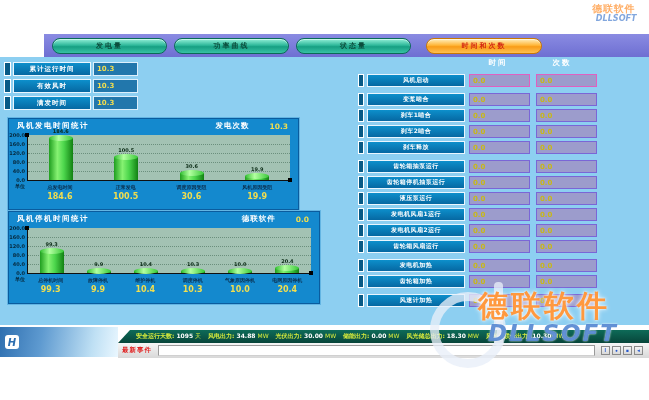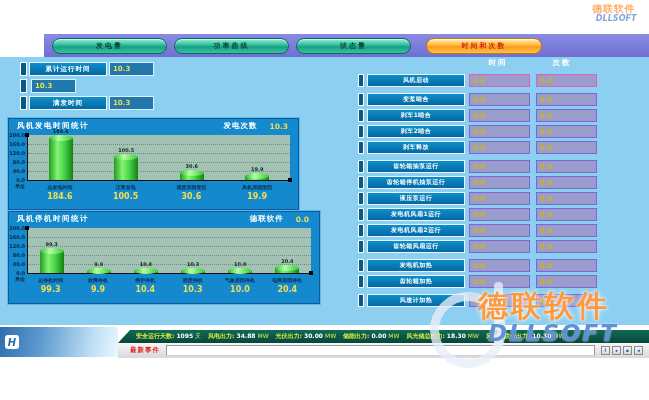--- a/index.html
+++ b/index.html
@@ -11,35 +11,35 @@
   .tab{position:absolute;top:4px;height:14px;border-radius:8px;display:flex;align-items:center;
        justify-content:center;font-size:7px;font-weight:bold;letter-spacing:2px;cursor:pointer;
        box-shadow:inset 0 1px 0 rgba(255,255,255,.5);white-space:nowrap}
   .tab.teal{background:linear-gradient(#93f0d8 0%,#2eb89a 45%,#17a083 55%,#38c2a4 100%);
             border:1px solid #0b6b57;color:#0a4d3c;}
   .tab.orange{background:linear-gradient(#fff0c0,#ffb638 45%,#f89c18 55%,#ffc050);
               border:1px solid #c87804;color:#d42813;}
   .t0{left:8px;width:113px}.t1{left:130px;width:113px}.t2{left:252px;width:113px}.t3{left:382px;width:114px}
   
   .main{position:absolute;left:0;top:57px;width:649px;height:268px;background:#8dcff1;}
-  .stat-row{position:absolute;left:20px;display:flex;align-items:center;height:14px;}
+  .stat-row{position:absolute;left:4px;display:flex;align-items:center;height:14px;}
   .s0{top:5px}.s1{top:22px}.s2{top:39px}
   .tickmark{width:5px;height:12px;background:#075a86;border:1px solid #fff;margin-right:2px}
   .lbl-box{width:76px;height:12px;background:linear-gradient(#0d8fcb,#0668a2);border:1px solid #eaf6fe;
            color:#fff;font-size:6.5px;font-weight:bold;display:flex;align-items:center;justify-content:center;
            letter-spacing:1px;white-space:nowrap}
   .val-box{width:40px;height:12px;background:#2277ac;border:1px solid #ddeffb;color:#f2de4e;font-size:7px;
            font-weight:bold;display:flex;align-items:center;padding-left:3px;margin-left:2px}
   
   .chart{position:absolute;background:#1489ce;border:1px solid #0a5c9e;box-shadow:0 0 0 1px #63b5e3;}
   .c0{left:8px;top:61px;width:289px;height:90px}
   .c1{left:8px;top:154px;width:310px;height:91px}
   .chart-head{display:flex;justify-content:space-between;align-items:center;height:14px;padding:0 10px 0 8px;}
   .chart-title{color:#fff;font-size:7.5px;font-weight:bold;letter-spacing:1.5px;white-space:nowrap}
-  .chart-counter{display:flex;align-items:center;gap:12px}
+  .chart-counter{display:flex;align-items:center;gap:20px}
   .counter-label{color:#fff;font-size:7.5px;font-weight:bold;letter-spacing:1px}
   .counter-value{color:#f2de4e;font-size:7.5px;font-weight:bold}
   .plot-wrap{position:absolute;left:18px;right:8px;top:16px;height:46px;}
   .plot{position:absolute;inset:0;background:#a3c2b3;border-left:1px solid #101010;border-bottom:1px solid #101010;}
   .plot::before{content:"";position:absolute;left:-3px;top:-2px;width:4px;height:4px;background:#000;}
   .plot::after{content:"";position:absolute;right:-2px;bottom:-2px;width:4px;height:4px;background:#000;}
   .gridline{position:absolute;left:0;right:0;border-top:1px dotted #6b8f7d;}
   .ylab{position:absolute;right:calc(100% + 3px);transform:translateY(-50%);font-size:5px;font-weight:bold;
         color:#06283c;white-space:nowrap;line-height:1}
   .bar{position:absolute;bottom:0;width:24px;transform:translateX(-50%);
@@ -77,21 +77,21 @@
   .company-en{font-size:4px;color:#24508c;white-space:nowrap;transform:scale(.85);transform-origin:left}
   .ticker{position:absolute;left:118px;top:330px;width:531px;height:13px;box-sizing:border-box;
         background:linear-gradient(#0e6b58,#07453a);clip-path:polygon(12px 0,100% 0,100% 100%,0 100%);
         display:flex;align-items:center;gap:7px;padding:0 4px 0 18px;overflow:hidden;white-space:nowrap}
   .tk-seg{display:flex;align-items:baseline}
   .tk-label{color:#d8ec3c;font-size:6px;font-weight:bold}
   .tk-value{color:#fff;font-size:6px;font-weight:bold;margin-left:2px}
   .tk-unit{color:#d8ec3c;font-size:6px;margin-left:2px}
   .eventbar{position:absolute;left:118px;top:343px;width:531px;height:15px;box-sizing:border-box;
         background:linear-gradient(#f6f6f6,#d8d8d8);display:flex;align-items:center;gap:6px;padding:0 4px}
-  .event-label{color:#e02020;font-size:6.5px;font-weight:bold;letter-spacing:1px;margin-left:8px;white-space:nowrap}
+  .event-label{color:#e02020;font-size:6.5px;font-weight:bold;letter-spacing:1px;white-space:nowrap}
   .event-field{flex:1;height:9px;background:#fff;border:1px solid #9a9a9a;border-bottom-color:#d0d0d0}
   .ctrl-btns{display:flex;gap:2px;margin-right:2px}
   .ctrl{width:9px;height:9px;background:linear-gradient(#f4f4f4,#d8d8d8);border:1px solid #8a8a8a;font-size:4.5px;
         display:flex;align-items:center;justify-content:center;color:#2255cc;cursor:pointer;padding:0}
   
   .watermark{position:absolute;left:428px;top:280px;width:221px;height:92px;pointer-events:none;}
   .wm-circle{position:absolute;left:2px;top:12px;width:58px;height:58px;border:9px solid rgba(232,238,248,.78);
         border-radius:50%;}
   .wm-stem{position:absolute;left:66px;top:2px;width:9px;height:64px;background:rgba(232,238,248,.78);border-radius:4px}
   .wm-cn{position:absolute;left:50px;top:6px;font-size:30px;font-weight:900;color:rgba(255,142,42,.9);
@@ -116,20 +116,21 @@
 
   <div class="main">
 
     <div class="stat-row s0">
       <div class="tickmark"></div>
       <div class="lbl-box">累计运行时间</div>
       <div class="val-box">10.3</div>
     </div>
     <div class="stat-row s1">
       <div class="tickmark"></div>
+      <div class="lbl-box">有效风时</div>
       <div class="val-box">10.3</div>
     </div>
     <div class="stat-row s2">
       <div class="tickmark"></div>
       <div class="lbl-box">满发时间</div>
       <div class="val-box">10.3</div>
     </div>
 
     <div class="chart c0">
       <div class="chart-head">

